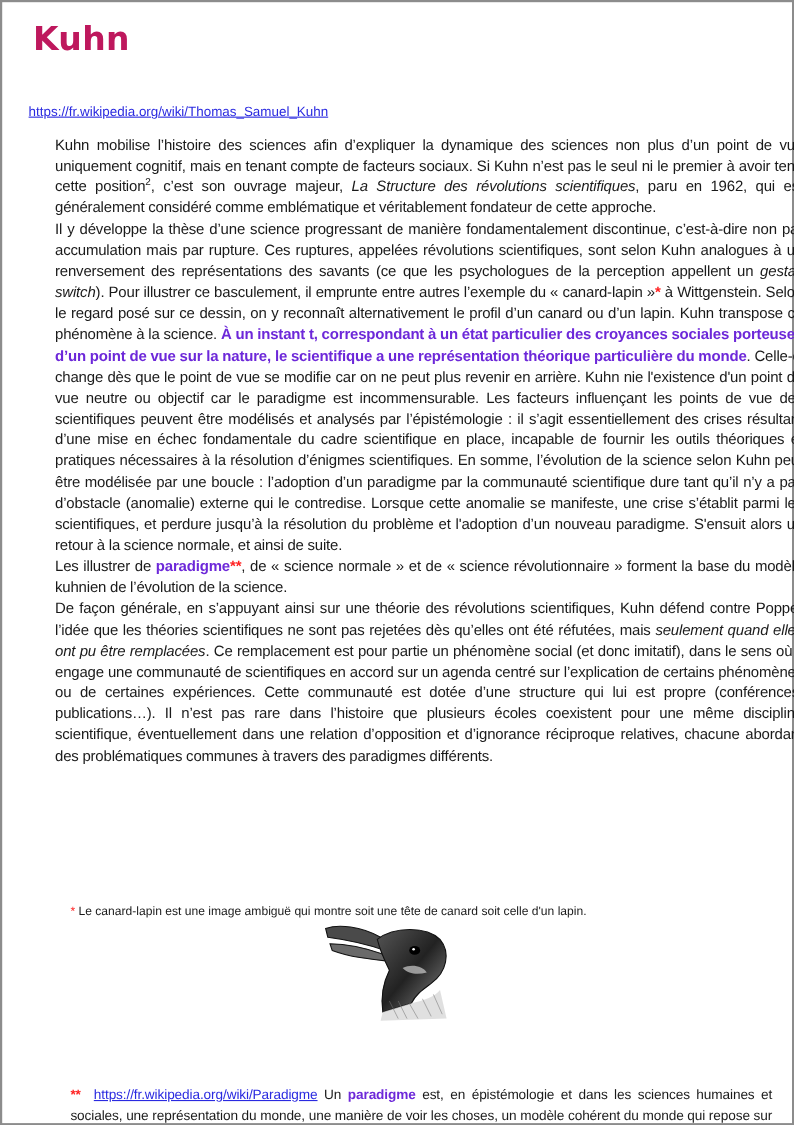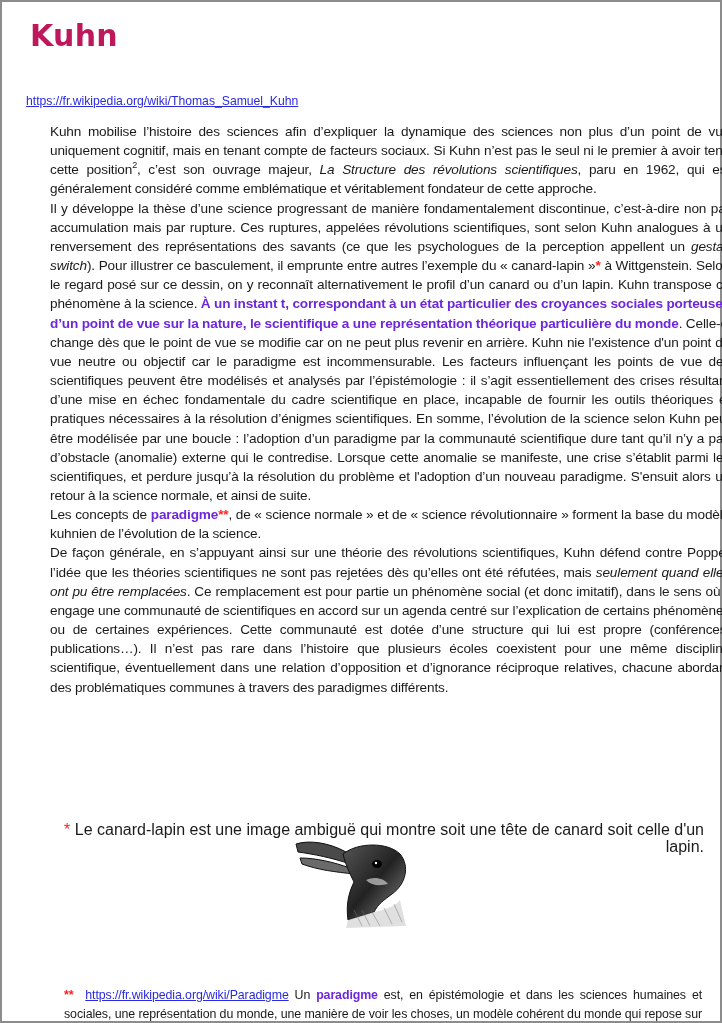--- a/index.html
+++ b/index.html
@@ -22,21 +22,21 @@
   .body-text {
     position: absolute; left: 17px; top: 120px; width: 680px;
     font-size: 13.6px; line-height: 19.15px; text-align: justify;
     letter-spacing: -0.15px; word-spacing: -0.2px; margin-left: 31px;
   }
   .body-text p { margin: 0; }
   .star { color: #ff2020; font-weight: bold; }
   .sup { font-size: 9px; vertical-align: super; line-height: 0; }
   .note1 {
     position: absolute; left: 62px; top: 819px; width: 640px;
-    font-size: 16px; line-height: 17px; text-align: right;
+    font-size: 11px; line-height: 17px;
   }
   .duck {
     position: absolute; left: 286px; top: 838px; width: 160px; height: 90px;
   }
   .note2 {
     position: absolute; left: 62px; top: 984px; width: 638px;
     font-size: 12.4px; line-height: 19px; text-align: justify;
     letter-spacing: -0.1px;
   }
   .note2 a { color: #2a2ae0; text-decoration: underline; }
@@ -49,21 +49,21 @@
 <div class="page">
   <h1 class="title">Kuhn</h1>
 
   <a class="src-link" title="https://fr.wikipedia.org/wiki/Thomas_Samuel_Kuhn">https://fr.wikipedia.org/wiki/Thomas_Samuel_Kuhn</a>
 
   <div class="body-text">
     <p><span>Kuhn mobilise l’histoire des sciences afin d’expliquer la dynamique des sciences non plus d’un point de vue uniquement cognitif, mais en tenant compte de facteurs sociaux. Si Kuhn n’est pas le seul ni le premier à avoir tenu cette position</span><span class="sup">2</span><span>, c’est son ouvrage majeur, </span><i>La Structure des révolutions scientifiques</i><span>, paru en 1962, qui est généralement considéré comme emblématique et véritablement fondateur de cette approche.</span></p>
 
     <p><span>Il y développe la thèse d’une science progressant de manière fondamentalement discontinue, c’est-à-dire non par accumulation mais par rupture. Ces ruptures, appelées révolutions scientifiques, sont selon Kuhn analogues à un renversement des représentations des savants (ce que les psychologues de la perception appellent un </span><i>gestalt switch</i><span>). Pour illustrer ce basculement, il emprunte entre autres l’exemple du « canard-lapin »</span><span class="star">*</span><span> à Wittgenstein. Selon le regard posé sur ce dessin, on y reconnaît alternativement le profil d’un canard ou d’un lapin. Kuhn transpose ce phénomène à la science. </span><b>À un instant t, correspondant à un état particulier des croyances sociales porteuses d’un point de vue sur la nature, le scientifique a une représentation théorique particulière du monde</b><span>. Celle-ci change dès que le point de vue se modifie car on ne peut plus revenir en arrière. Kuhn nie l'existence d'un point de vue neutre ou objectif car le paradigme est incommensurable. Les facteurs influençant les points de vue des scientifiques peuvent être modélisés et analysés par l’épistémologie : il s’agit essentiellement des crises résultant d’une mise en échec fondamentale du cadre scientifique en place, incapable de fournir les outils théoriques et pratiques nécessaires à la résolution d’énigmes scientifiques. En somme, l’évolution de la science selon Kuhn peut être modélisée par une boucle : l’adoption d’un paradigme par la communauté scientifique dure tant qu’il n’y a pas d’obstacle (anomalie) externe qui le contredise. Lorsque cette anomalie se manifeste, une crise s’établit parmi les scientifiques, et perdure jusqu’à la résolution du problème et l'adoption d’un nouveau paradigme. S'ensuit alors un retour à la science normale, et ainsi de suite.</span></p>
 
-    <p><span>Les concepts de </span><b>paradigme</b><span class="star">**</span><span>, de « science normale » et de « science révolutionnaire » forment la base du modèle kuhnien de l’évolution de la science.</span></p>
+    <p><span>Les illustrer de </span><b>paradigme</b><span class="star">**</span><span>, de « science normale » et de « science révolutionnaire » forment la base du modèle kuhnien de l’évolution de la science.</span></p>
 
     <p><span>De façon générale, en s’appuyant ainsi sur une théorie des révolutions scientifiques, Kuhn défend contre Popper l’idée que les théories scientifiques ne sont pas rejetées dès qu’elles ont été réfutées, mais </span><i>seulement quand elles ont pu être remplacées</i><span>. Ce remplacement est pour partie un phénomène social (et donc imitatif), dans le sens où il engage une communauté de scientifiques en accord sur un agenda centré sur l’explication de certains phénomènes ou de certaines expériences. Cette communauté est dotée d’une structure qui lui est propre (conférences, publications…). Il n’est pas rare dans l’histoire que plusieurs écoles coexistent pour une même discipline scientifique, éventuellement dans une relation d’opposition et d’ignorance réciproque relatives, chacune abordant des problématiques communes à travers des paradigmes différents.</span></p>
   </div>
 
   <div class="note1"><span class="star" style="font-weight:normal">*</span><span> Le canard-lapin est une image ambiguë qui montre soit une tête de canard soit celle d'un lapin.</span></div>
 
   <svg class="duck" viewBox="0 0 160 90">
     <defs>
       <linearGradient id="hg" x1="0" y1="0" x2="1" y2="1">
         <stop offset="0" stop-color="#555"></stop>

